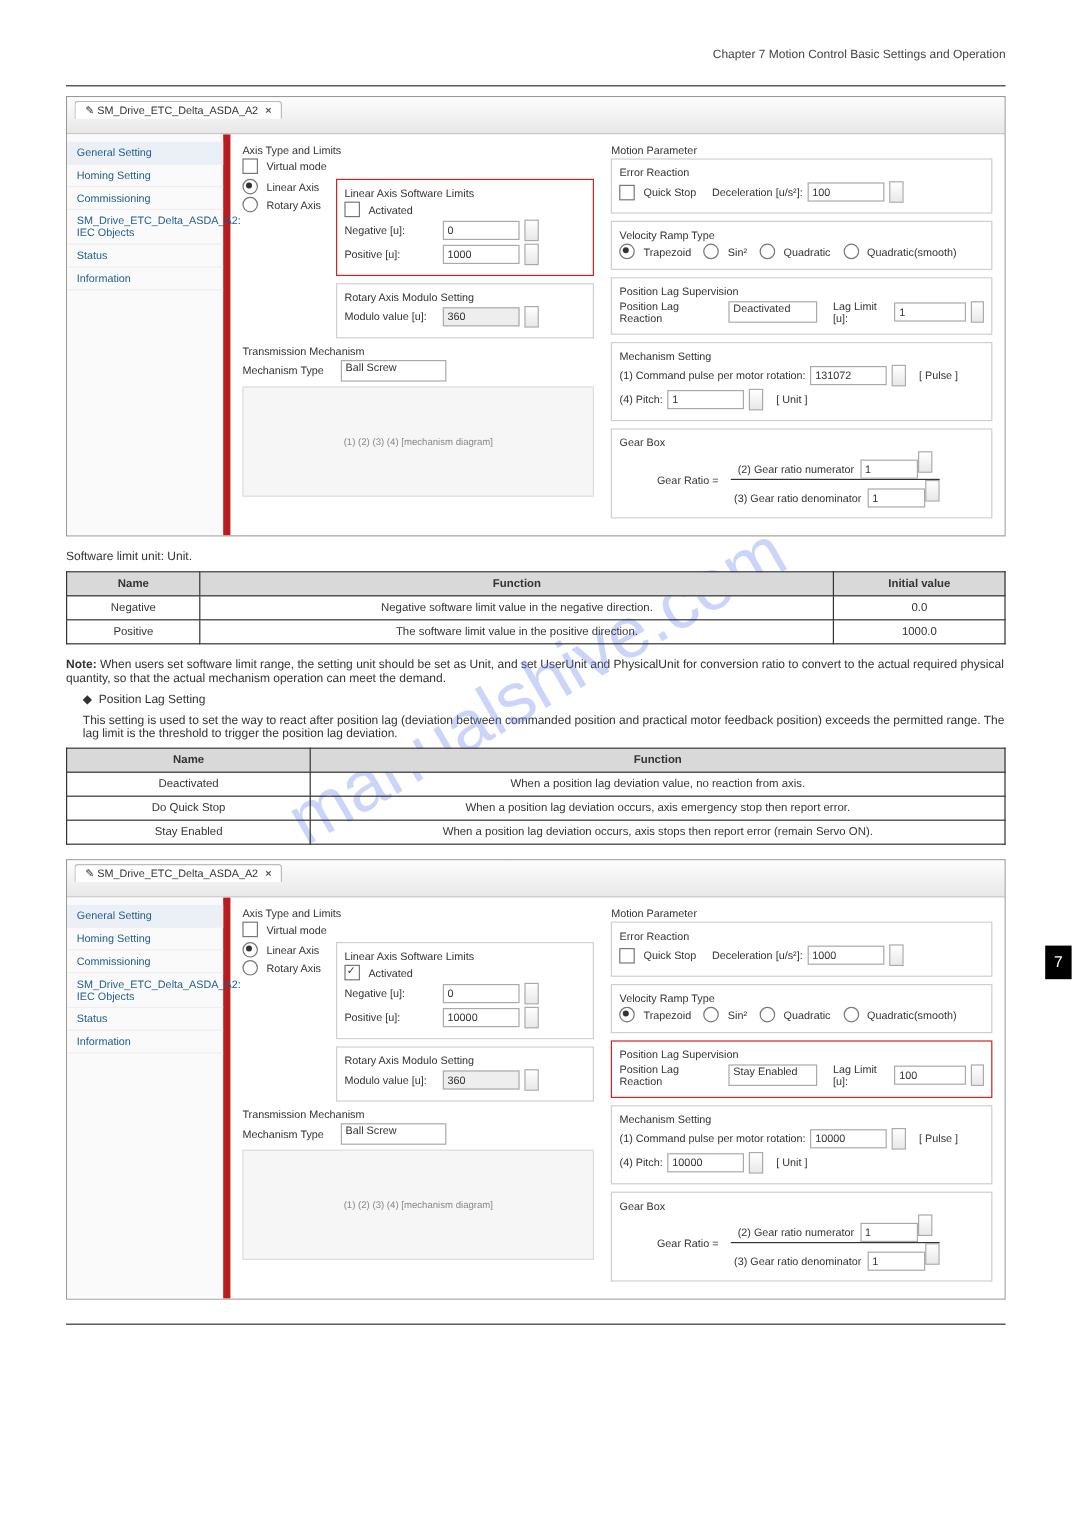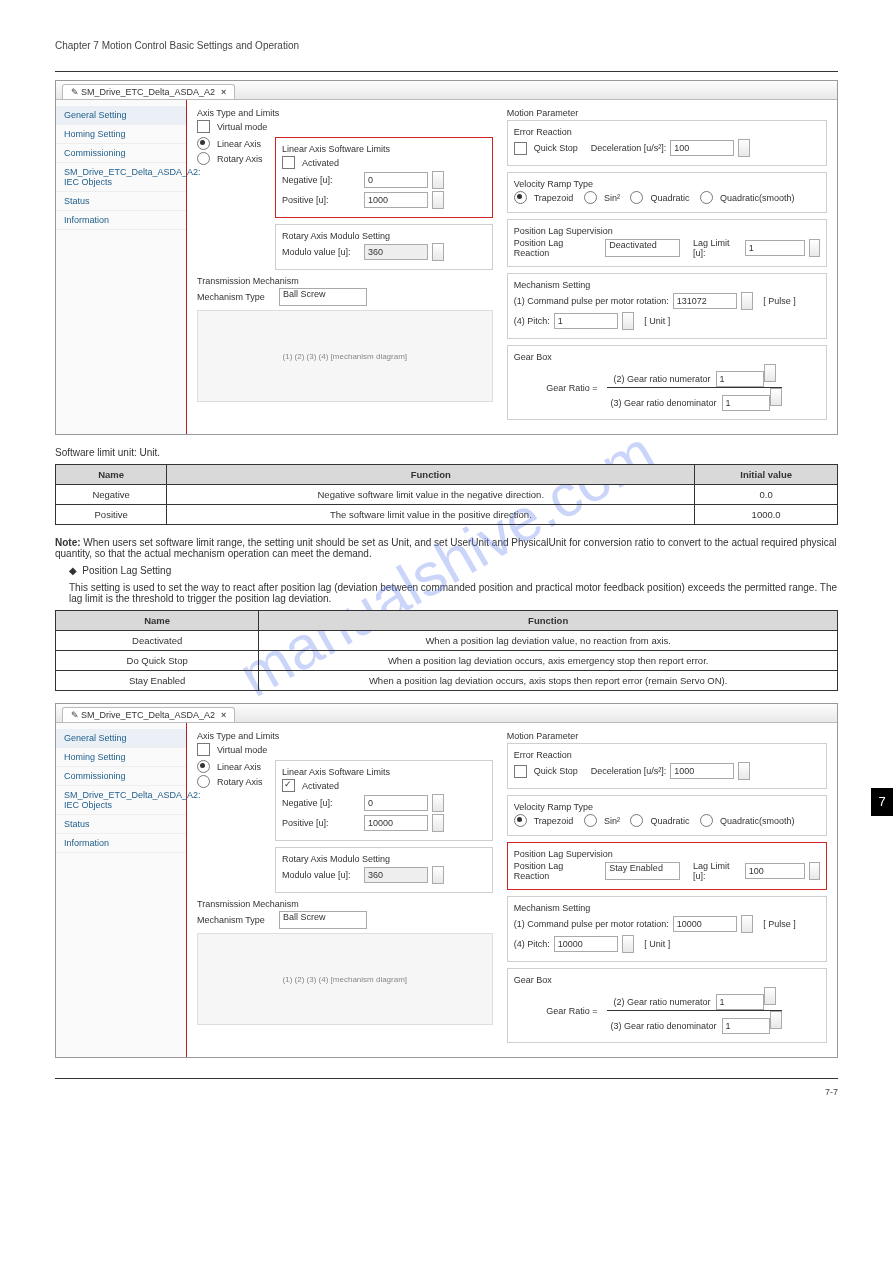--- a/index.html
+++ b/index.html
@@ -1,25 +1,25 @@
 <!DOCTYPE html>
 <html><head>
 <meta charset="utf-8">
 <style>
 body{margin:0;font-family:Arial,sans-serif;font-size:10px;color:#333;background:#fff;width:893px}
 .page{padding:40px 55px 30px 55px;position:relative}
 .hr{border-top:1px solid #333;margin:20px 0 8px 0}
-.header-r{text-align:left;font-size:10px;color:#444}
+.header-r{text-align:right;font-size:10px;color:#444}
 .watermark{position:absolute;left:50%;top:50%;transform:translate(-50%,-50%) rotate(-30deg);font-size:60px;color:#6b8af0;opacity:.35;pointer-events:none;font-weight:400;white-space:nowrap;z-index:0}
 .app{border:1px solid #999;background:#f4f4f4;margin:8px 0 12px 0;position:relative;z-index:1}
-.tabbar{background:linear-gradient(#fdfdfd,#e8e8e8);border-bottom:1px solid #bbb;padding:3px 6px 0 6px;font-size:9px}
+.tabbar{background:linear-gradient(#fdfdfd,#e8e8e8);border-bottom:1px solid #bbb;padding:3px 6px 12px 6px;font-size:9px}
 .tab{display:inline-block;background:#fff;border:1px solid #bbb;border-bottom:none;padding:2px 8px;border-radius:3px 3px 0 0}
 .tab .x{margin-left:6px;color:#555;font-weight:bold}
 .app-body{display:flex;background:#fff}
-.sidebar{width:130px;background:#fafafa;border-right:1px solid #b91c1c;padding:6px 0;font-size:9px}
+.sidebar{width:130px;background:#fafafa;border-right:6px solid #b91c1c;padding:6px 0;font-size:9px}
 .sidebar div{padding:4px 8px;border-bottom:1px solid #eee;color:#215f8c;cursor:default}
 .sidebar .sel{background:#eaf0f6}
 .content{flex:1;padding:8px 10px;font-size:9px;color:#333}
 .group-h{font-size:9px;color:#333;margin-bottom:2px}
 .fieldset{border:1px solid #cfcfcf;padding:6px;margin:2px 0 6px 0;position:relative}
 .fieldset.red{border:1.5px solid #d02424}
 .row{display:flex;align-items:center;gap:4px;margin:2px 0}
 .lbl{min-width:78px;display:inline-block}
 .num{width:56px;height:14px;border:1px solid #aaa;background:#fff;padding:0 3px;display:inline-flex;align-items:center;font-size:9px}
 .spin{width:10px;height:16px;border:1px solid #aaa;background:linear-gradient(#fff,#e8e8e8);display:inline-block}
@@ -307,21 +307,17 @@
        </span>
       </div>
      </div>
     </div>
    </div>
   </div>
  </div>
 </div>
 
 <div class="hr"></div>
-<div class="footer">
-      <span></span>
-      <span>7-7</span>
-    </div>
 </div>
 
 <div class="side-tab">
     <span style="color:#fff;font-size:13px;display:block;text-align:center;line-height:28px">7</span>
   </div>
 
 </body></html>

